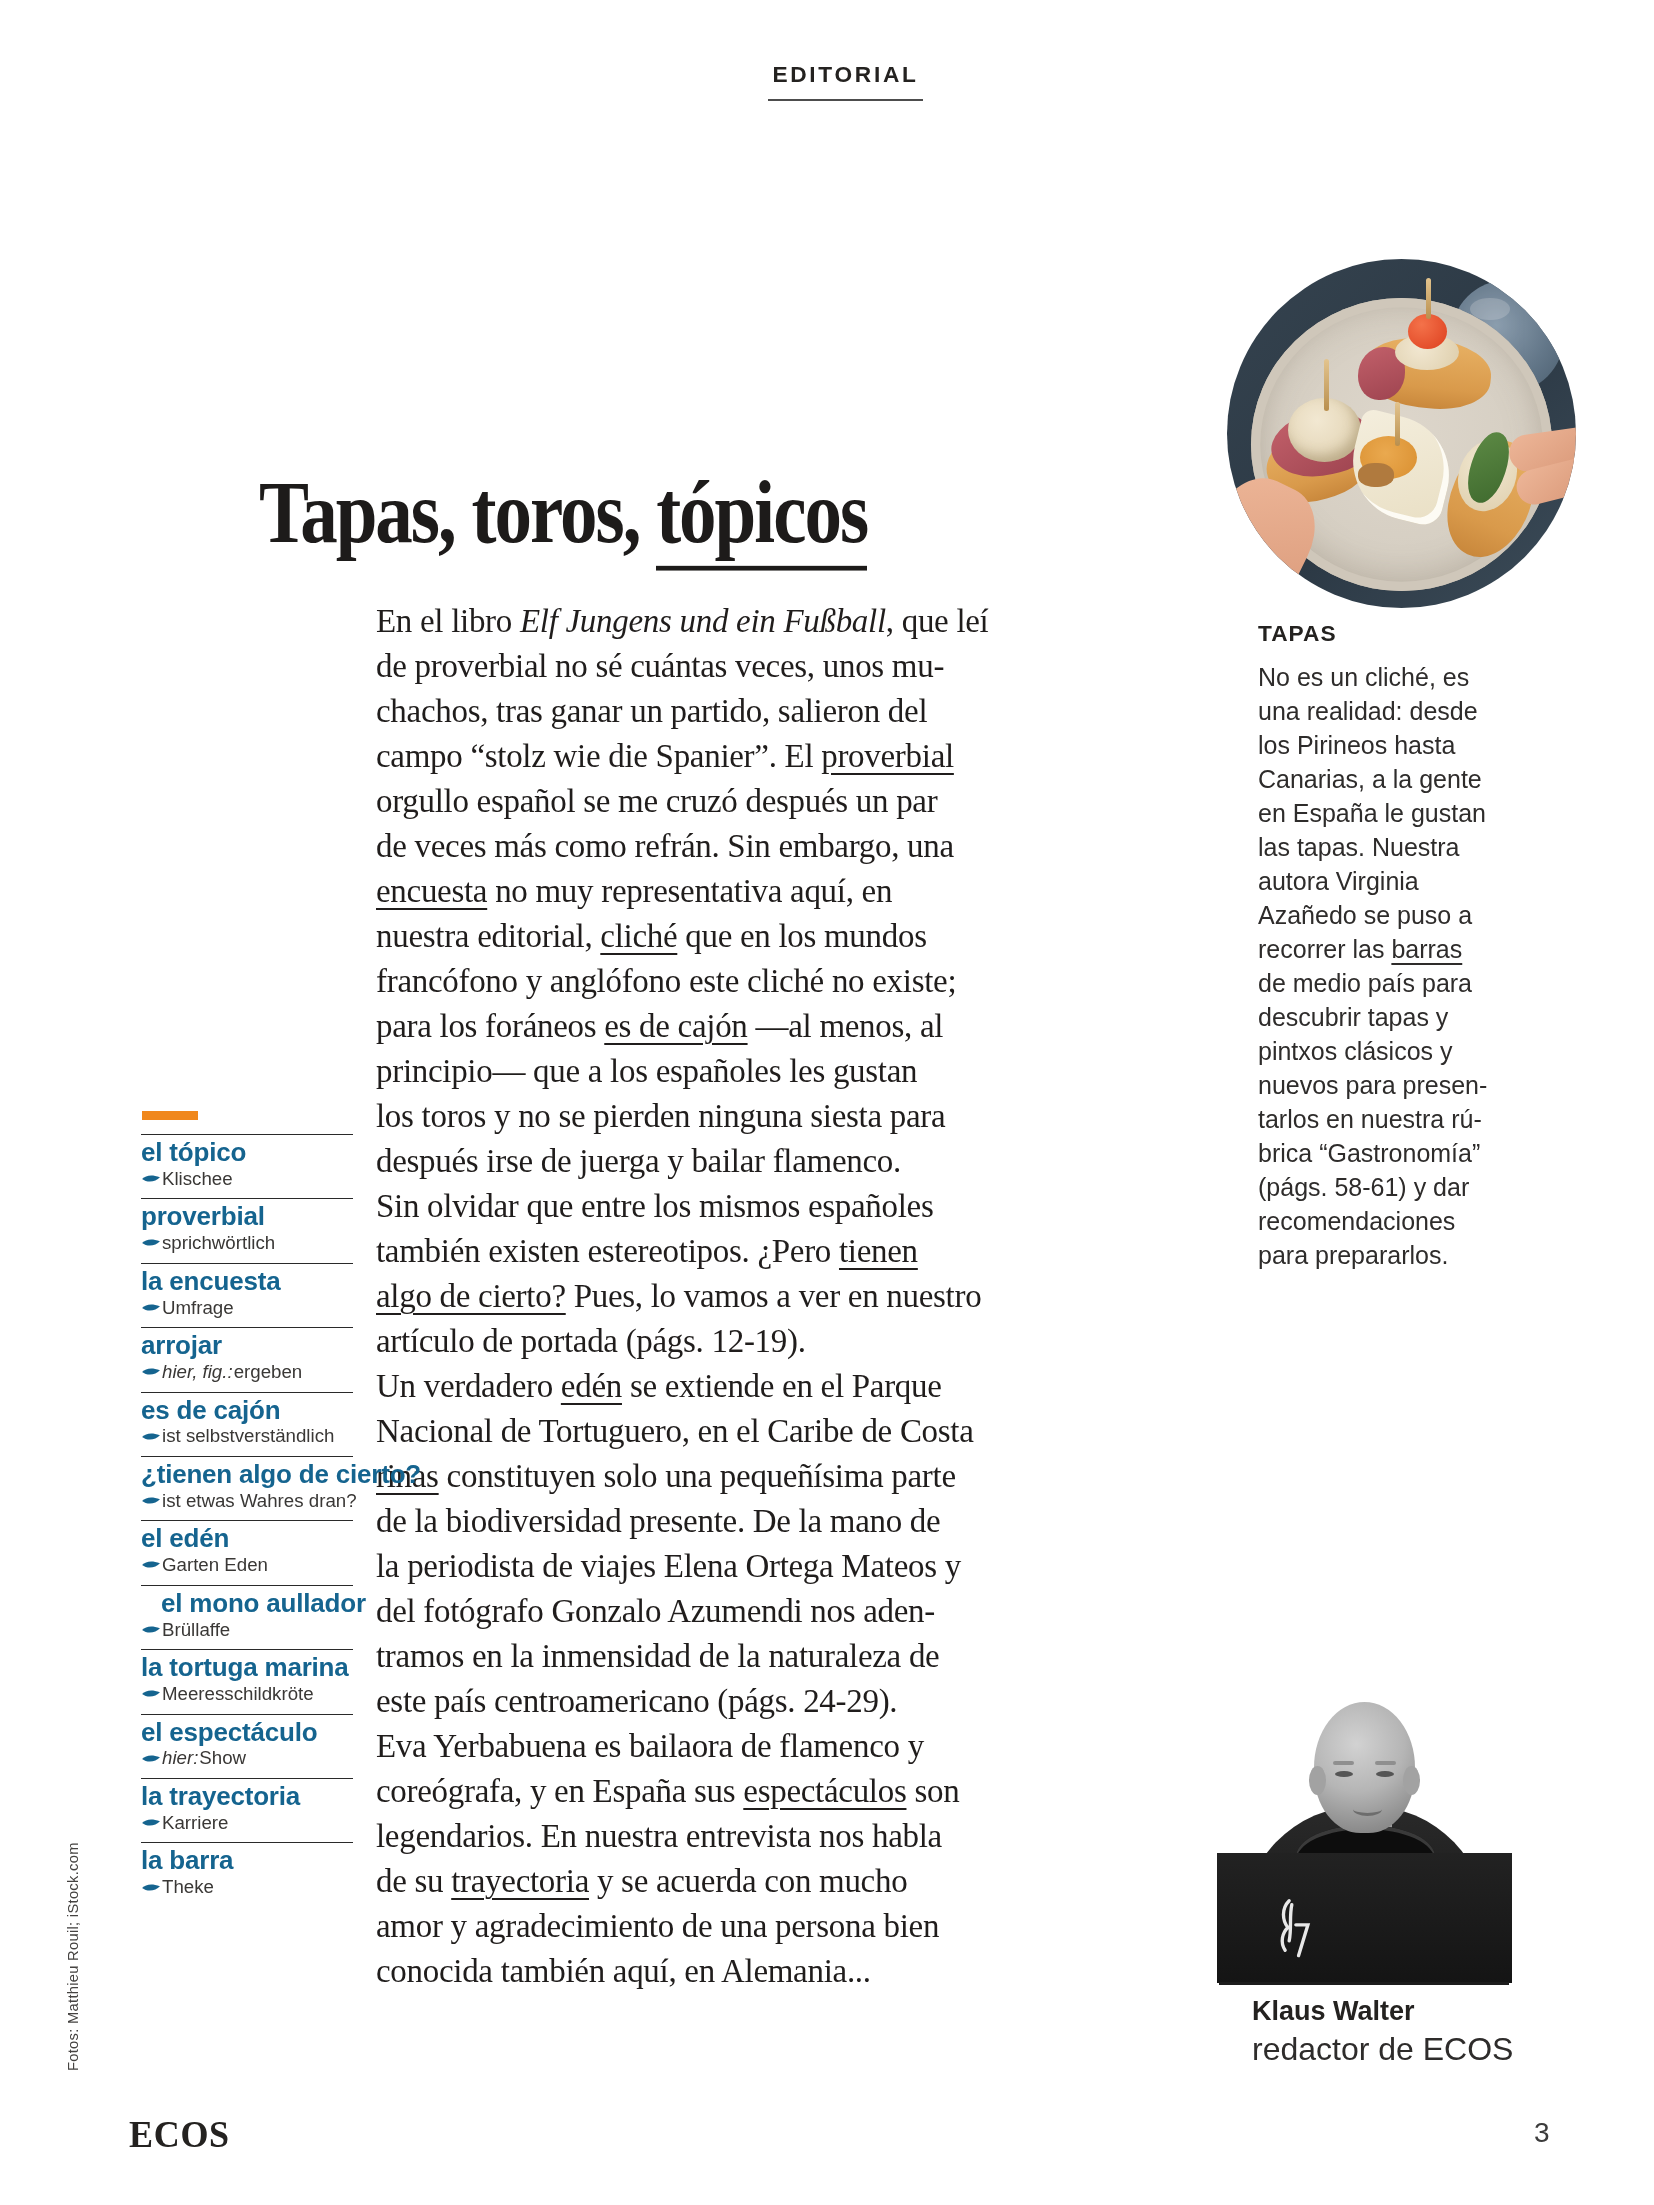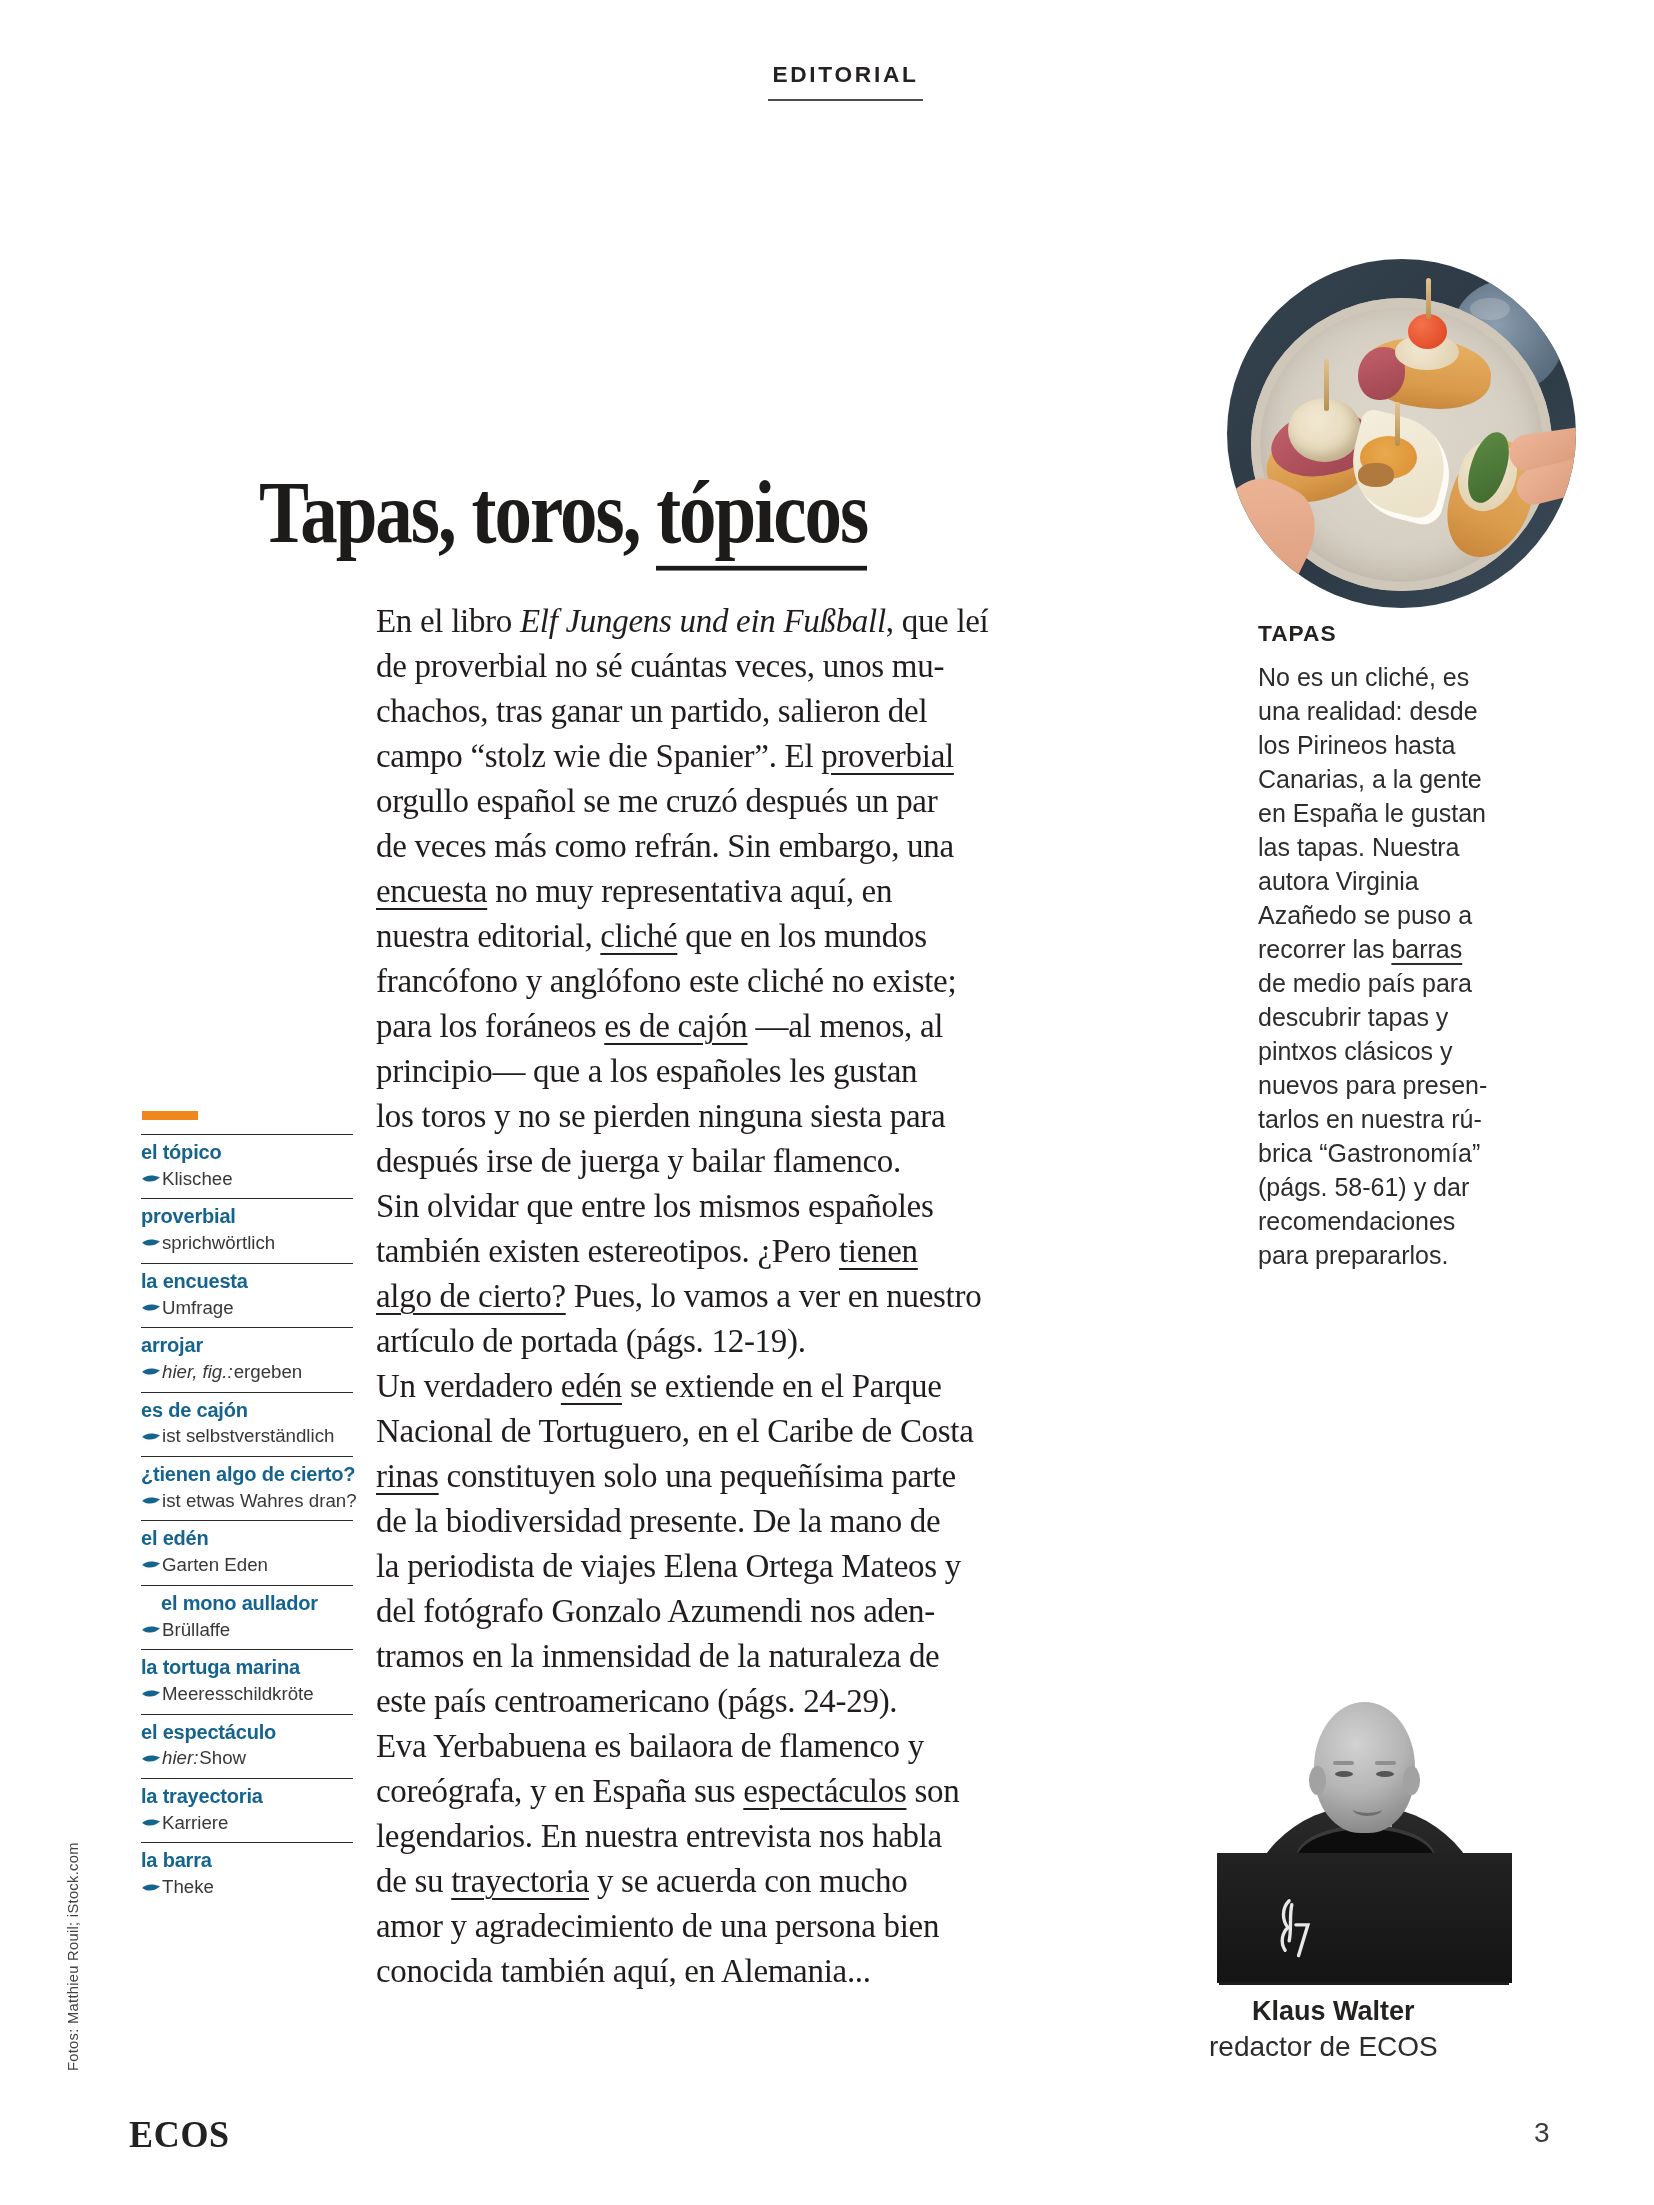--- a/index.html
+++ b/index.html
@@ -23,21 +23,21 @@
            font-family:"Liberation Serif",serif;font-size:33px;line-height:45px;
            color:#201d1c;letter-spacing:-0.3px;}
   .bline{white-space:nowrap;}
   .it{font-style:italic;}
   .ul{text-decoration:underline;text-decoration-thickness:2px;text-underline-offset:6px;}
 
   
   .vocab-bar{position:absolute;left:142px;top:1111px;width:56px;height:9.3px;}
   .vocab{position:absolute;left:141px;top:1134px;width:212px;}
   .vitem{border-top:1.3px solid #2a2a2a;padding:6px 0 8px 0;}
-  .vterm{font-size:20px;font-weight:700;letter-spacing:-0.2px;line-height:22.7px;white-space:nowrap;}
+  .vterm{font-size:26px;font-weight:700;letter-spacing:-0.2px;line-height:22.7px;white-space:nowrap;}
   .vrow{display:flex;align-items:center;gap:1px;margin-top:4px;font-size:18.7px;color:#3a3836;
         line-height:22.7px;white-space:nowrap;}
   .vrow svg{width:20px;height:10px;flex:0 0 auto;}
 
   
   .tapas-photo{position:absolute;left:1227px;top:259px;width:349px;height:349px;border-radius:50%;
                overflow:hidden;background:linear-gradient(135deg,#35434f 0%,#2c3945 55%,#3c4c59 100%);}
   .tp-glass{position:absolute;right:12px;top:21.3px;width:113px;height:113px;border-radius:50%;
             background:radial-gradient(circle at 40% 40%,#9db0c1 0%,#6d8295 55%,#4d6172 100%);opacity:.85;}
   .tp-glass:after{content:"";position:absolute;left:18.7px;top:17.3px;width:40px;height:22.7px;border-radius:50%;
@@ -73,21 +73,21 @@
            background:radial-gradient(circle at 42% 32%,#d2d2d2 0%,#b5b5b5 45%,#8d8d8d 80%,#7a7a7a 100%);}
   .ap-ear{position:absolute;top:64px;width:17.3px;height:29px;border-radius:50%;background:#a2a2a2;}
   .ap-eye{position:absolute;top:69px;width:17.3px;height:6px;border-radius:50%;background:#555;}
   .ap-brow{position:absolute;top:59px;width:21.3px;height:4px;border-radius:2.7px;background:#8f8f8f;}
   .ap-mouth{position:absolute;left:39px;top:100px;width:29px;height:10.7px;border-bottom:3.3px solid #6d6d6d;
            border-radius:50%;}
   .ap-neck{position:absolute;left:123px;top:124px;width:52px;height:24px;background:#9b9b9b;}
   .ap-logo{position:absolute;left:52px;top:200px;width:47px;height:67px;}
   .author-rule{position:absolute;left:1219px;top:1982px;width:290px;height:2.7px;background:#1c1c1c;}
   .author-name{position:absolute;left:1252px;top:1996px;font-size:27px;font-weight:700;color:#242220;}
-  .author-role{position:absolute;left:1209px;top:2031px;font-size:28px;color:#2e2c2b;}
+  .author-role{position:absolute;left:1252px;top:2031px;font-size:32px;color:#2e2c2b;}
 
   
   .logo{position:absolute;left:129px;top:2111px;font-family:"Liberation Serif",serif;font-weight:700;
         font-size:36px;letter-spacing:0.7px;color:#242220;transform:scaleY(1.08);transform-origin:left top;}
   .pagenum{position:absolute;left:1534px;top:2117px;font-size:28px;font-weight:300;color:#3c3c3c;}
   .credit{position:absolute;left:65px;top:2071px;transform:rotate(-90deg);transform-origin:0 0;
           font-size:14.7px;color:#454341;white-space:nowrap;letter-spacing:0.3px;}
 </style>
 </head>
 <body>

